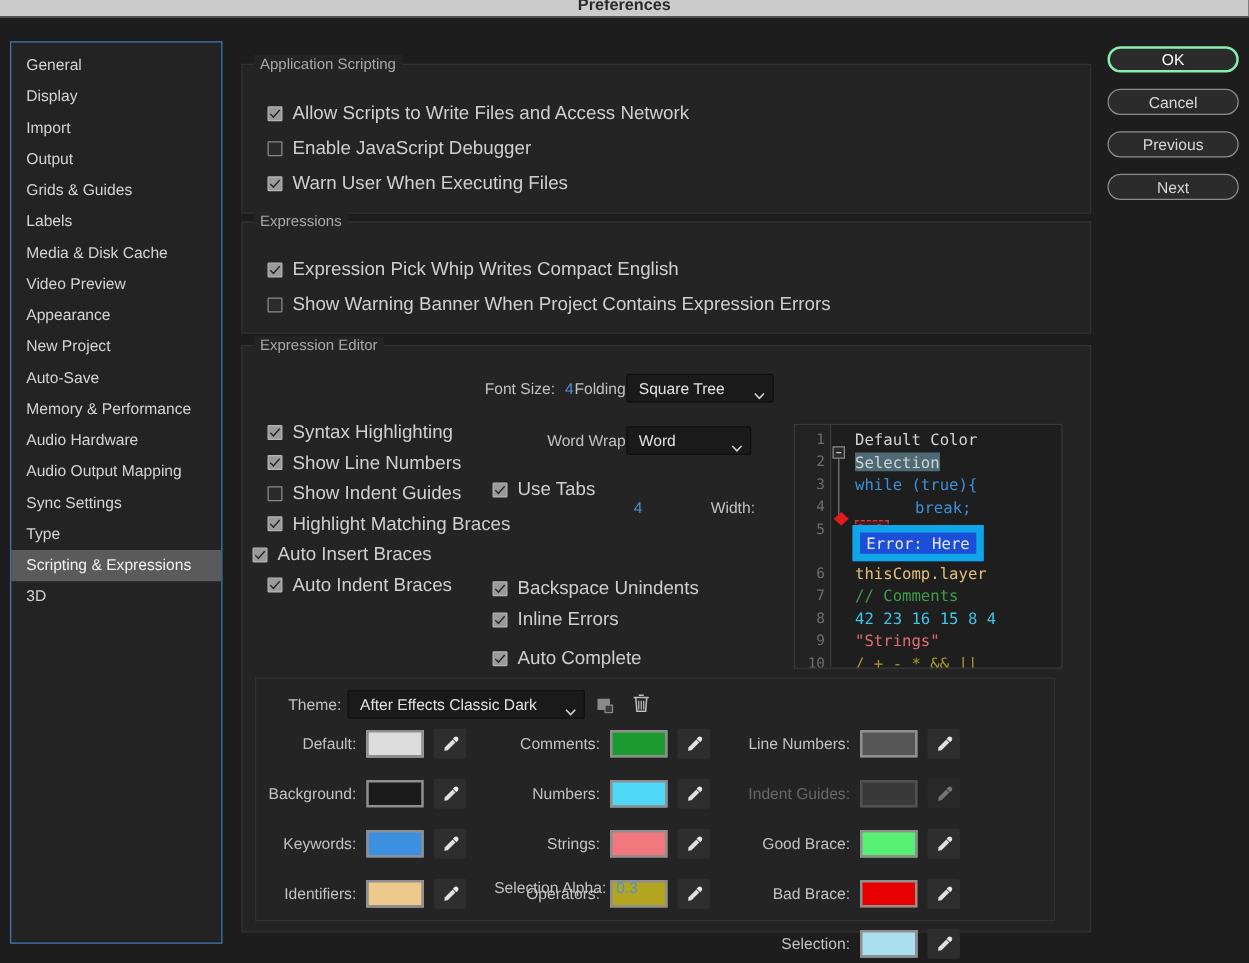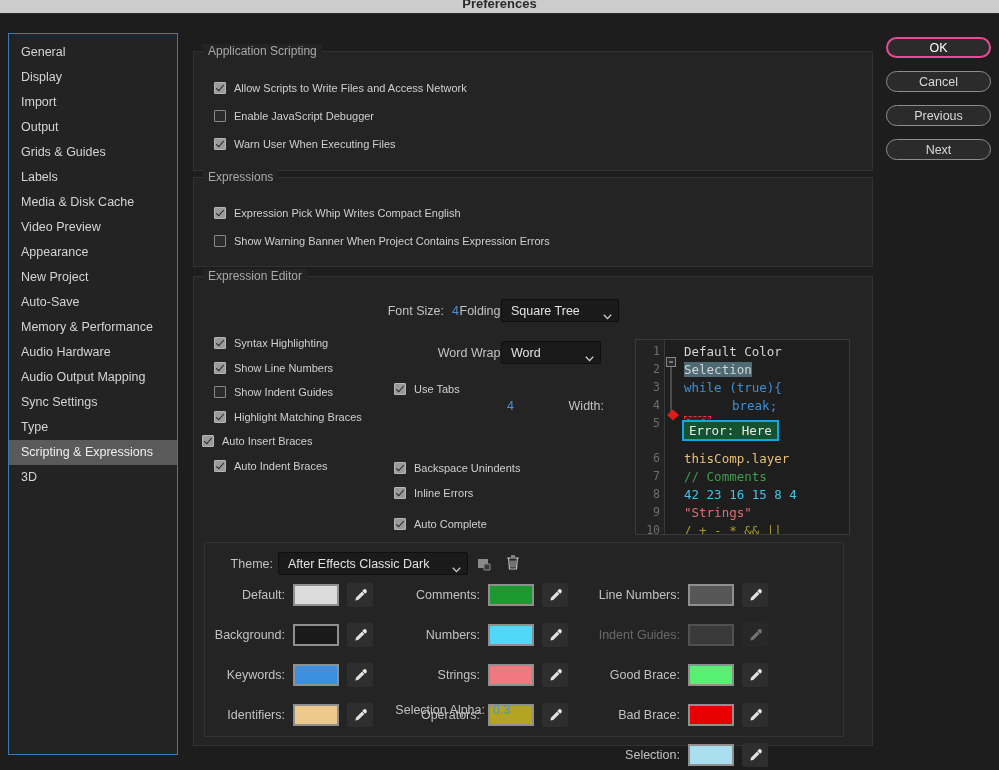--- a/index.html
+++ b/index.html
@@ -71,21 +71,21 @@
     margin-right:8px;flex:0 0 auto;
     position:relative;border-radius:1px;
   }
   .cb.on{background:#9a9a9a;border-color:#b5b5b5;}
   .cb.on:after{
     content:"";position:absolute;
     left:3px;top:0px;width:3px;height:7px;
     border:solid #202020;border-width:0 1.7px 1.7px 0;
     transform:rotate(42deg);
   }
-  .cblbl{color:#cfcfcf;font-size:11px;}
+  .cblbl{color:#cfcfcf;font-size:15px;}
   
   .flabel{position:absolute;color:#c2c2c2;font-size:12.5px;text-align:right;white-space:nowrap;}
   .hot{color:#4d90d8;font-size:12.5px;position:absolute;cursor:ew-resize;}
   
   .sel-box{
     position:absolute;background:#1a1a1a;
     border:1px solid #0f0f0f;border-radius:2px;
     box-sizing:border-box;
     color:#e2e2e2;font-size:12.5px;
     display:flex;align-items:center;
@@ -135,21 +135,21 @@
   .dim{opacity:.42;}
   
   #btns{position:absolute;left:886px;top:37px;width:105px;}
   .btn{
     width:105px;height:21px;margin-bottom:13px;
     border:1px solid #8d8d8d;border-radius:11px;
     background:#2b2b2b;color:#d8d8d8;font-size:12.5px;
     display:flex;align-items:center;justify-content:center;
     cursor:pointer;box-sizing:border-box;
   }
-  .btn.primary{border:2px solid #ec4899;color:#ffffff;}
+  .btn.primary{border:2px solid #86efac;color:#ffffff;}
 </style>
 </head>
 <body>
 
 <div id="titlebar">
   <div class="t">Preferences</div>
 </div>
 
 <div id="sidebar">
     <div class="side-item"><span>General</span></div>
@@ -318,21 +318,21 @@
           <div class="codeline" style="top: 22px; color: rgb(212, 212, 212); background: rgb(78, 107, 117);">Selection</div>
           <div class="codeline" style="top: 40px; color: rgb(61, 144, 216);">while (true){</div>
           <div class="codeline" style="top: 58px; color: rgb(61, 144, 216); left: 96px;">break;</div>
           <div class="codeline" style="top: 76px; color: rgb(192, 96, 96); background: rgba(170, 20, 20, 0.35); border: 1px dashed rgb(208, 64, 64); padding: 0px 1px;">} }</div>
           <div class="codeline" style="top: 111px; color: rgb(229, 192, 123);">thisComp.layer</div>
           <div class="codeline" style="top: 129px; color: rgb(63, 157, 79);">// Comments</div>
           <div class="codeline" style="top: 147px; color: rgb(63, 196, 232);">42 23 16 15 8 4</div>
           <div class="codeline" style="top: 165px; color: rgb(224, 108, 117);">"Strings"</div>
           <div class="codeline" style="top: 183px; color: rgb(168, 154, 46);">/ + - * &amp;&amp; ||</div>
         </div>
-      <div id="errtip" style="position:absolute;left:46px;top:80px;background:#14532d;border:2px solid #0ea5e9;padding:1px 5px;font-family:'DejaVu Sans Mono',monospace;font-size:12.5px;color:#e8e8e8;white-space:nowrap;">Error: Here</div>
+      <div id="errtip" style="position:absolute;left:46px;top:80px;background:#1d4ed8;border:6px solid #0ea5e9;padding:1px 5px;font-family:'DejaVu Sans Mono',monospace;font-size:12.5px;color:#e8e8e8;white-space:nowrap;">Error: Here</div>
     </div>
 
     <div id="themebox">
       <div class="flabel" style="left:8px;top:14px;width:60px;">Theme:</div>
       <div class="sel-box" style="left:73px;top:9px;width:190px;height:23px;">
         <span>After Effects Classic Dark</span>
         <span class="chev">
           <svg width="9" height="6" viewBox="0 0 9 6">
               <path d="M0.8 0.8 L4.5 4.6 L8.2 0.8" stroke="#d0d0d0" stroke-width="1.3" fill="none"></path>
             </svg>

